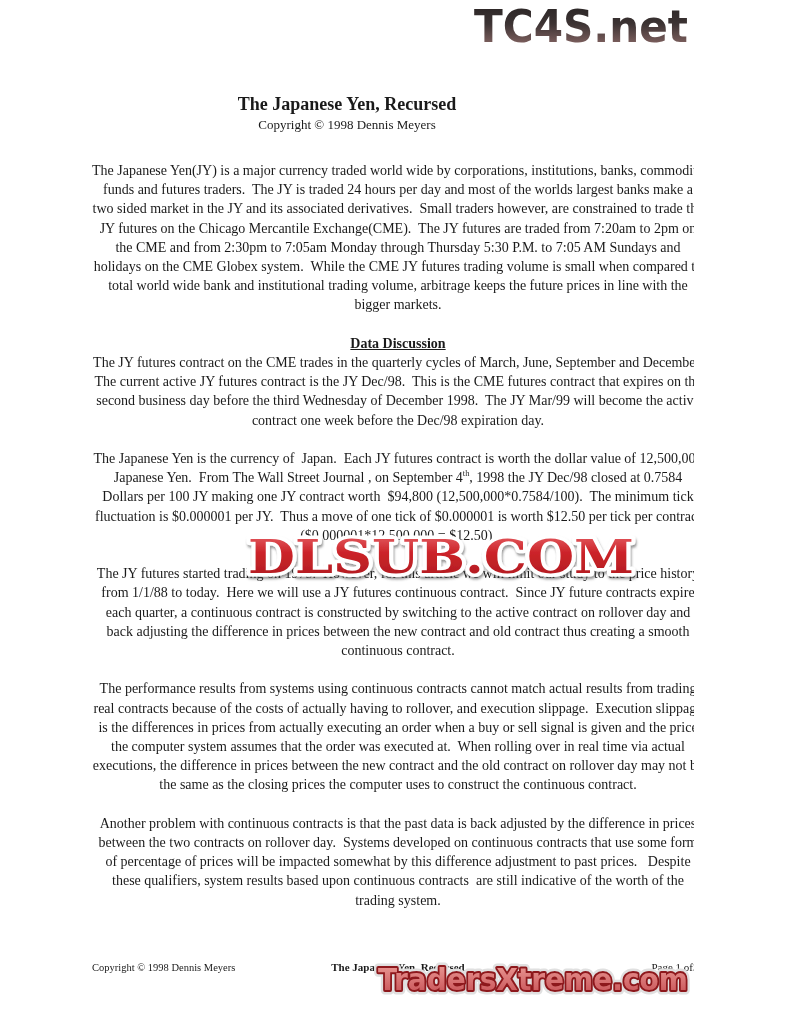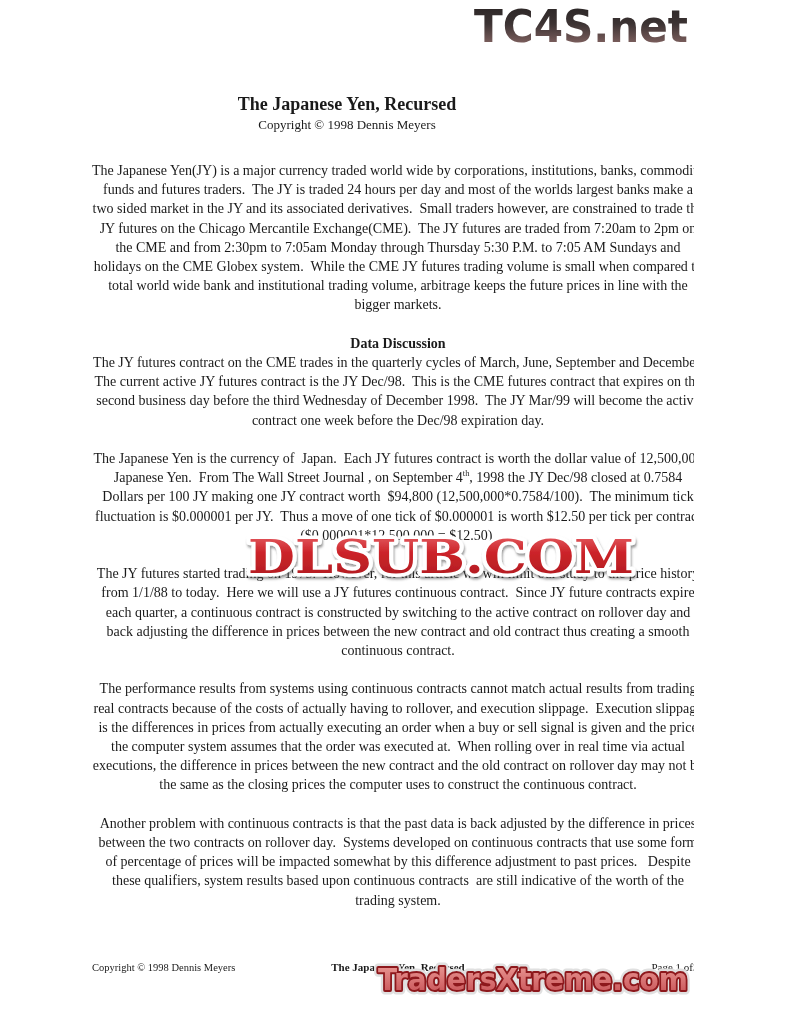--- a/index.html
+++ b/index.html
@@ -16,21 +16,21 @@
   .header { position:absolute; top:94px; left:0; width:100%; text-align:center; }
   .doc-title { font-size:18px; font-weight:bold; line-height:20px; }
   .doc-copyright { font-size:13px; line-height:15px; margin-top:3px; }
 
   
   .content {
     position:absolute; top:161px; left:92px; width:612px;
     font-size:14px; line-height:19.2px; text-align:left;
   }
   .content p { margin:0 0 19.2px 0; white-space:pre-wrap;text-align:center; }
-  .content p.heading { margin-bottom:0; font-weight:bold; }
+  .content p.heading { margin-bottom:0; font-weight:bold;text-decoration:underline; }
   .ital { }
   sup.sup { font-size:60%; vertical-align:super; line-height:0; }
 
   .rel { position:relative; }
   .stamp { position:absolute; left:150px; top:40px; width:398px; height:60px; pointer-events:none; }
   .stamp text { font-family:"DejaVu Serif", serif; font-weight:bold; }
 
   
   .footer {
     position:absolute; top:961px; left:92px; width:612px;

